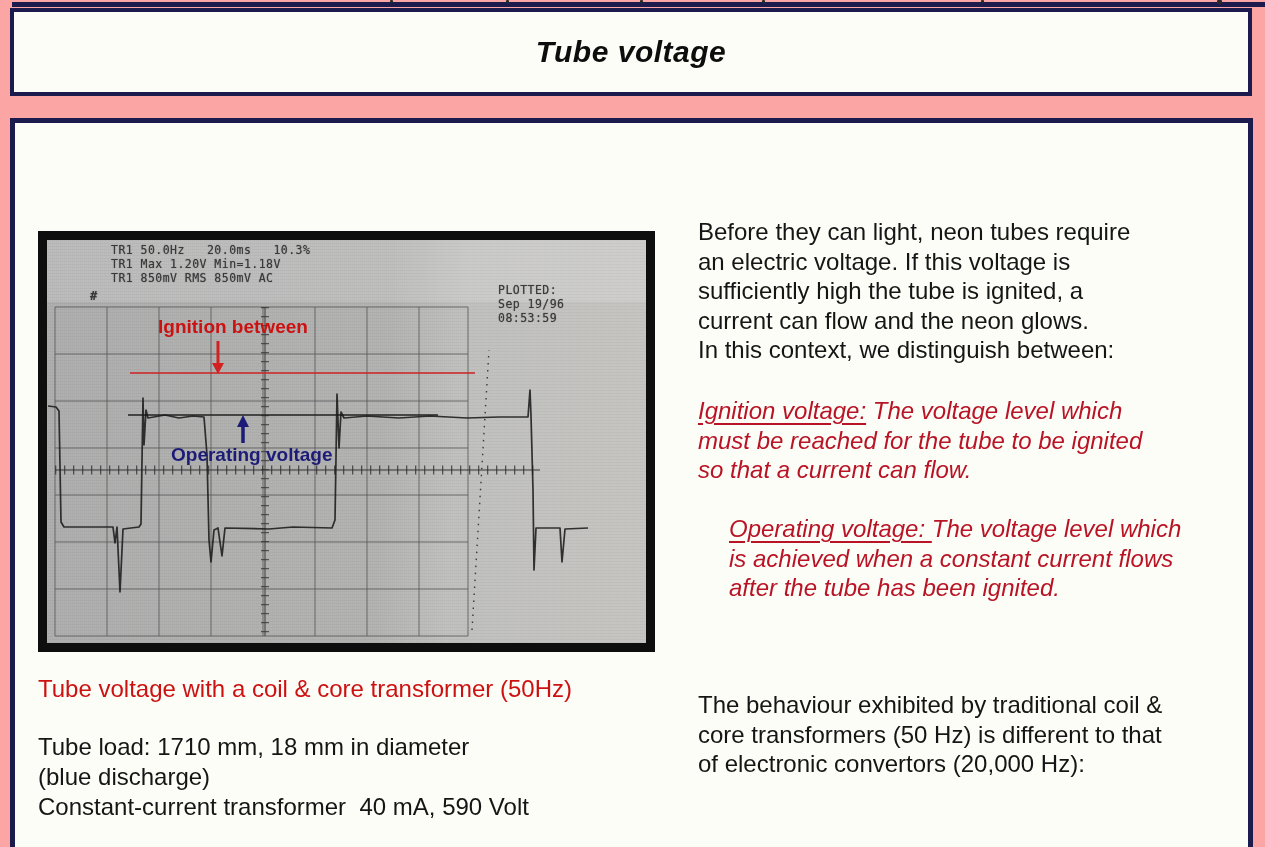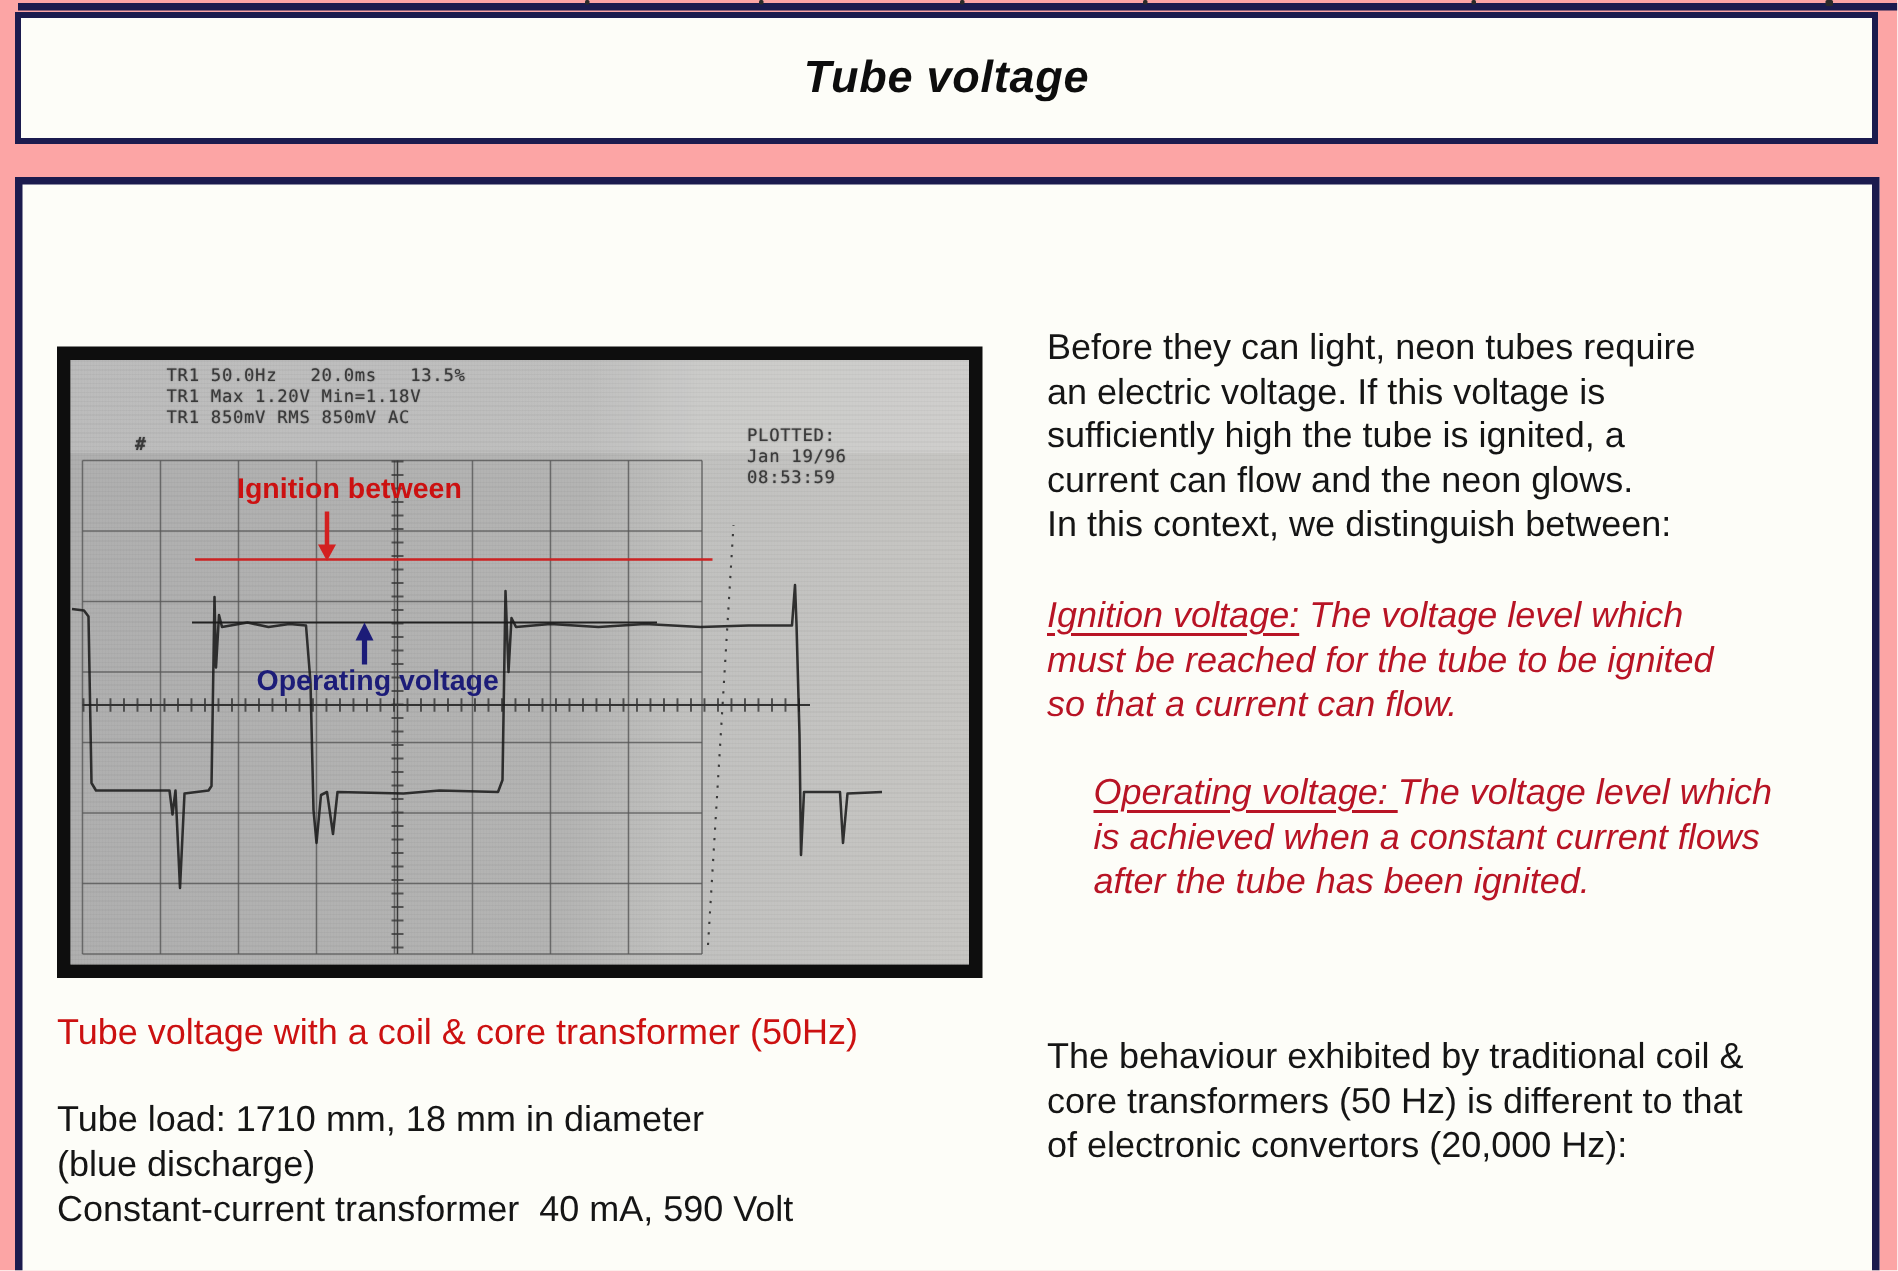--- a/index.html
+++ b/index.html
@@ -105,26 +105,26 @@
 
       <line x1="425" y1="390" x2="442" y2="110" stroke="#3a3a3a" stroke-width="1.4" stroke-dasharray="1.5 5.5"></line>
 
       <line x1="171" y1="101" x2="171" y2="124" stroke="#d32020" stroke-width="3"></line>
       <polygon points="165,123 177,123 171,134" fill="#d32020"></polygon>
 
       <line x1="196" y1="186" x2="196" y2="203" stroke="#1c1c78" stroke-width="3.5"></line>
       <polygon points="190,187 202,187 196,175" fill="#1c1c78"></polygon>
     </svg>
 
-    <div class="dotmatrix readout">TR1 50.0Hz   20.0ms   13.5%
+    <div class="dotmatrix readout">TR1 50.0Hz   20.0ms   10.3%
 TR1 Max 1.20V Min=1.18V
 TR1 850mV RMS 850mV AC</div>
     <div class="dotmatrix hash">#</div>
     <div class="dotmatrix plotted">PLOTTED:
-Jan 19/96
+Sep 19/96
 08:53:59</div>
     <div class="scope-label ignition-label">Ignition between</div>
     <div class="scope-label operating-label">Operating voltage</div>
   </div>
 
   <div class="para intro">Before they can light, neon tubes require
 an electric voltage. If this voltage is
 sufficiently high the tube is ignited, a
 current can flow and the neon glows.
 In this context, we distinguish between:</div>

